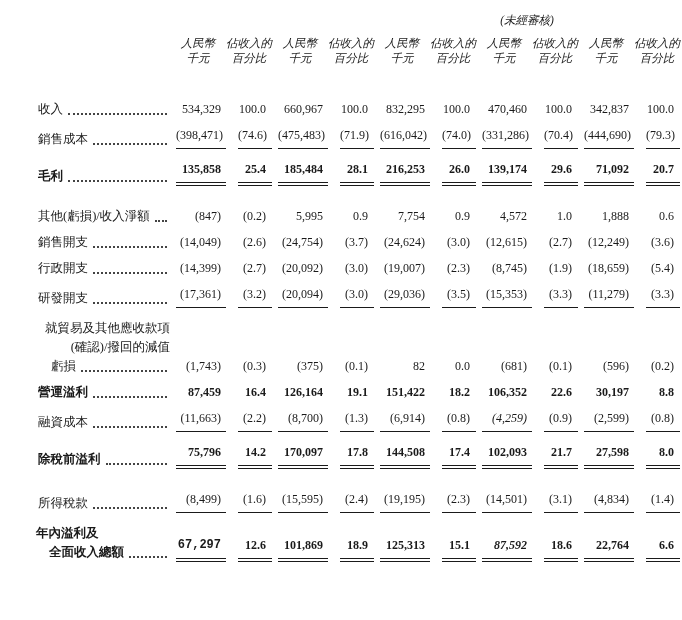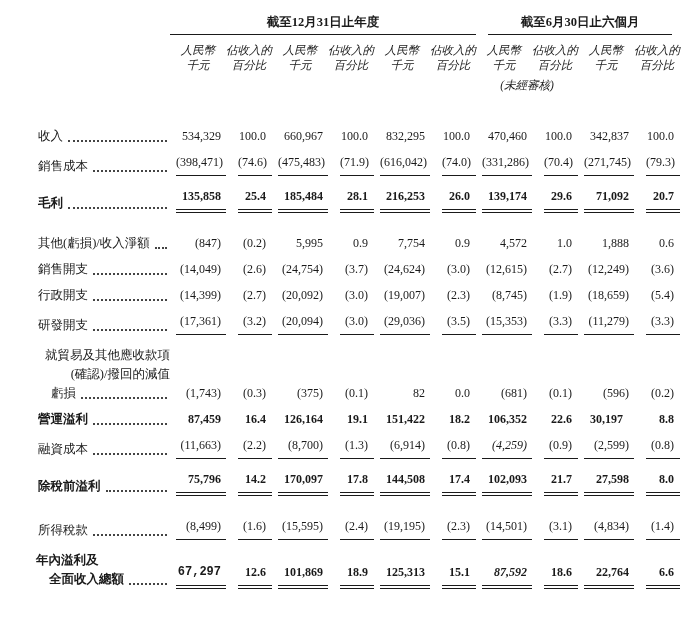--- a/index.html
+++ b/index.html
@@ -73,76 +73,67 @@
       <col style="width:56px">
         <col style="width:46px">
       <col style="width:56px">
         <col style="width:46px">
       <col style="width:56px">
         <col style="width:46px">
     </colgroup>
     <thead>
       <tr>
         <th></th>
-        <th colspan="6">
-          <div class="grp">截至12月31日止年度</div>
-        </th>
-        <th colspan="4">
-          <div class="grp grp2">截至6月30日止六個月</div>
-        </th>
-      </tr>
-      <tr>
-        <th></th>
-        <th class="sub">
-            <div>人民幣</div>
-            <div>千元</div>
-          </th>
-        <th class="sub">
-            <div>佔收入的</div>
-            <div>百分比</div>
-          </th>
-        <th class="sub">
-            <div>人民幣</div>
-            <div>千元</div>
-          </th>
-        <th class="sub">
-            <div>佔收入的</div>
-            <div>百分比</div>
-          </th>
-        <th class="sub">
-            <div>人民幣</div>
-            <div>千元</div>
-          </th>
-        <th class="sub">
-            <div>佔收入的</div>
-            <div>百分比</div>
-          </th>
-        <th class="sub">
-            <div>人民幣</div>
-            <div>千元</div>
-          </th>
-        <th class="sub">
-            <div>佔收入的</div>
-            <div>百分比</div>
-          </th>
-        <th class="sub">
-            <div>人民幣</div>
-            <div>千元</div>
-          </th>
-        <th class="sub">
-            <div>佔收入的</div>
-            <div>百分比</div>
-          </th>
-      </tr>
-      <tr>
-        <th></th>
         <th colspan="6"></th>
         <th colspan="2" class="sub unaud">(未經審核)</th>
         <th colspan="2"></th>
       </tr>
+      <tr>
+        <th></th>
+        <th class="sub">
+            <div>人民幣</div>
+            <div>千元</div>
+          </th>
+        <th class="sub">
+            <div>佔收入的</div>
+            <div>百分比</div>
+          </th>
+        <th class="sub">
+            <div>人民幣</div>
+            <div>千元</div>
+          </th>
+        <th class="sub">
+            <div>佔收入的</div>
+            <div>百分比</div>
+          </th>
+        <th class="sub">
+            <div>人民幣</div>
+            <div>千元</div>
+          </th>
+        <th class="sub">
+            <div>佔收入的</div>
+            <div>百分比</div>
+          </th>
+        <th class="sub">
+            <div>人民幣</div>
+            <div>千元</div>
+          </th>
+        <th class="sub">
+            <div>佔收入的</div>
+            <div>百分比</div>
+          </th>
+        <th class="sub">
+            <div>人民幣</div>
+            <div>千元</div>
+          </th>
+        <th class="sub">
+            <div>佔收入的</div>
+            <div>百分比</div>
+          </th>
+      </tr>
     </thead>
     <tbody>
         <tr>
           <td class="lbl" style="padding-top: 34px;">
             <div class="lbl-line lead-row">
               <span>收入</span>
               <span class="leader"></span>
             </div>
           </td>
           <td class="num" style="padding-top: 34px;">
@@ -201,21 +192,21 @@
           <td class="pct rule-s" style="padding-top: 4px;">
             <div class="val">(74.0)</div>
           </td>
           <td class="num rule-s" style="padding-top: 4px;">
             <div class="val">(331,286)</div>
           </td>
           <td class="pct rule-s" style="padding-top: 4px;">
             <div class="val">(70.4)</div>
           </td>
           <td class="num rule-s" style="padding-top: 4px;">
-            <div class="val">(271,745)</div>
+            <div class="val">(444,690)</div>
           </td>
           <td class="pct rule-s" style="padding-top: 4px;">
             <div class="val">(79.3)</div>
           </td>
         </tr>
         <tr class="bold">
           <td class="lbl" style="padding-top: 8px;">
             <div class="lbl-line lead-row">
               <span>毛利</span>
               <span class="leader"></span>
@@ -468,21 +459,21 @@
           </td>
           <td class="pct" style="padding-top: 4px;">
             <div class="val">18.2</div>
           </td>
           <td class="num" style="padding-top: 4px;">
             <div class="val">106,352</div>
           </td>
           <td class="pct" style="padding-top: 4px;">
             <div class="val">22.6</div>
           </td>
-          <td class="num" style="padding-top: 4px; text-align: center;">
+          <td class="num" style="padding-top: 4px;">
             <div class="val">30,197</div>
           </td>
           <td class="pct" style="padding-top: 4px;">
             <div class="val">8.8</div>
           </td>
         </tr>
         <tr>
           <td class="lbl" style="padding-top: 4px;">
             <div class="lbl-line lead-row">
               <span>融資成本</span>

